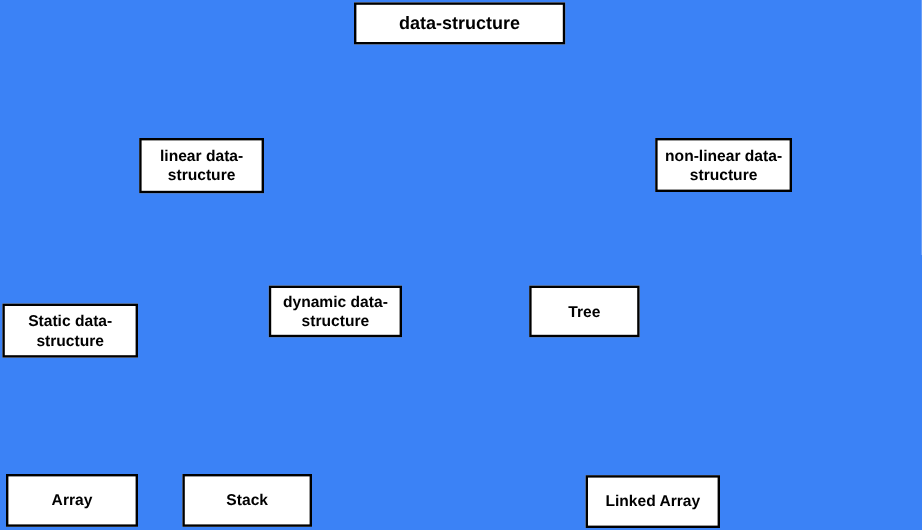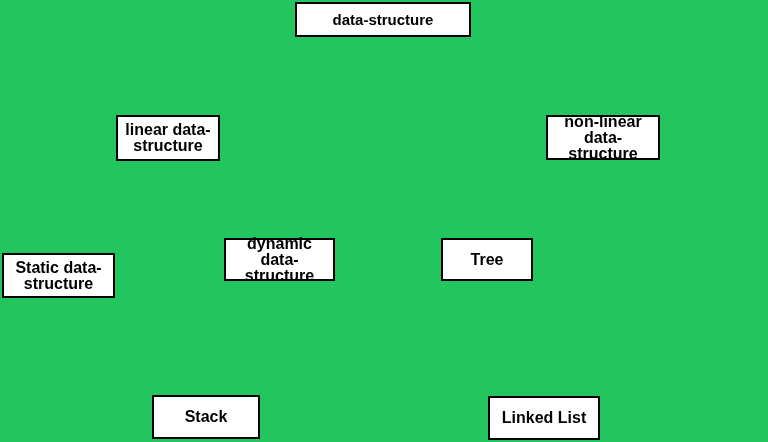--- a/index.html
+++ b/index.html
@@ -9,34 +9,34 @@
   body {
     width: 768px;
     height: 442px;
     overflow: hidden;
     font-family: "Liberation Sans", sans-serif;
   }
   .canvas {
     position: relative;
     width: 768px;
     height: 442px;
-    background: #22c55e;
+    background: #3b82f6;
   }
   .node {
     position: absolute;
     background: #ffffff;
     border: 2px solid #000000;
     box-sizing: border-box;
     display: flex;
     align-items: center;
     justify-content: center;
     text-align: center;
     color: #000000;
     font-weight: bold;
-    font-size: 16px;
+    font-size: 13px;
     line-height: 16px;
     padding: 2px;
   }
   .node .label {
     display: block;
     width: 100%;
   }
   
   .node-root        { left: 295px; top: 2px;   width: 176px; height: 35px; font-size: 15px; }
   .node-linear      { left: 116px; top: 115px; width: 104px; height: 46px; }
@@ -73,23 +73,26 @@
 
   <div class="node node-dynamic">
     <span class="label">dynamic data-structure</span>
   </div>
 
   <div class="node node-tree">
     <span class="label">Tree</span>
   </div>
 
 
+  <div class="node node-array">
+    <span class="label">Array</span>
+  </div>
 
   <div class="node node-stack">
     <span class="label">Stack</span>
   </div>
 
 
   <div class="node node-linkedlist">
-    <span class="label">Linked List</span>
+    <span class="label">Linked Array</span>
   </div>
 
 </div>
 
 </body></html>

